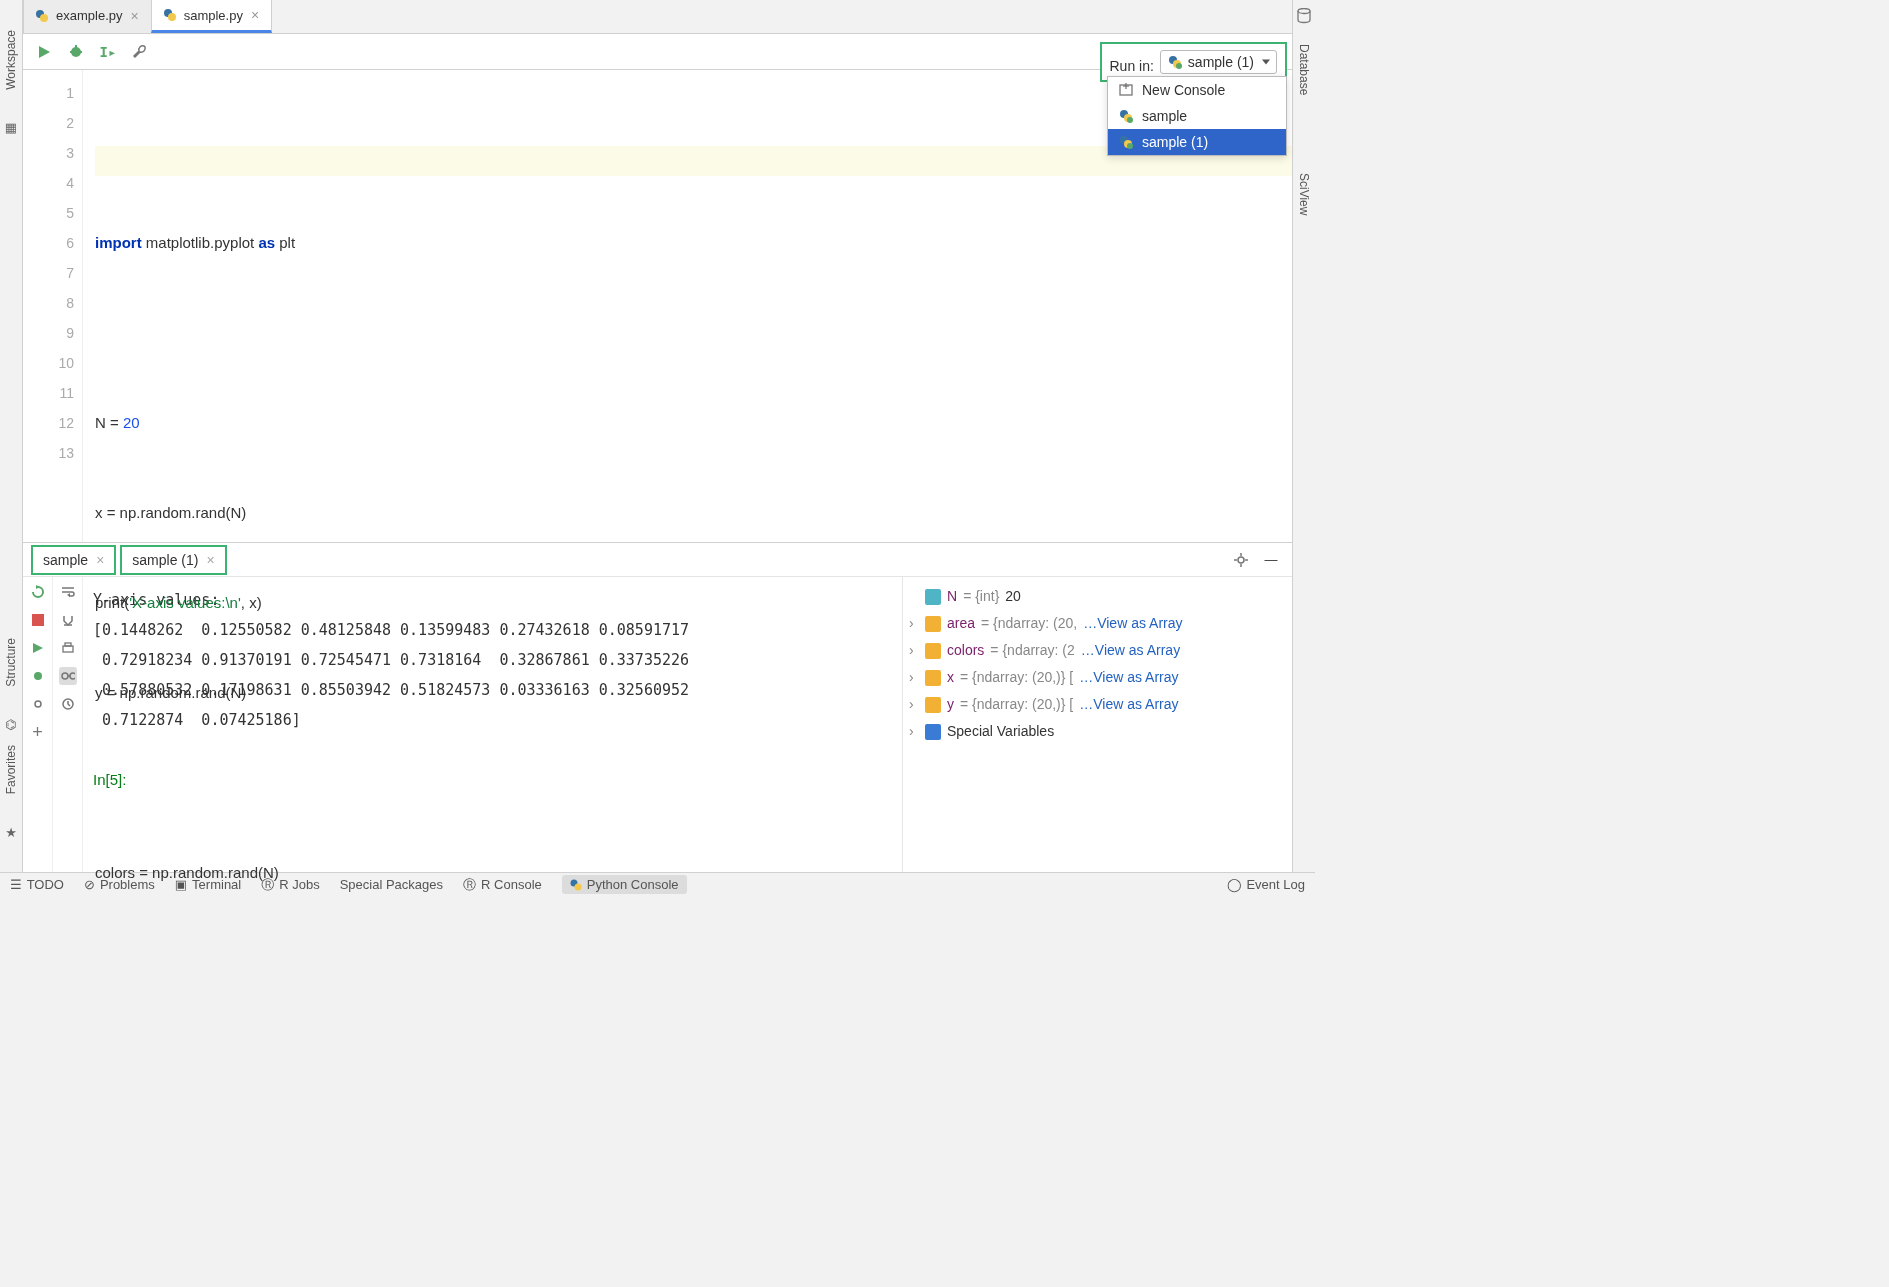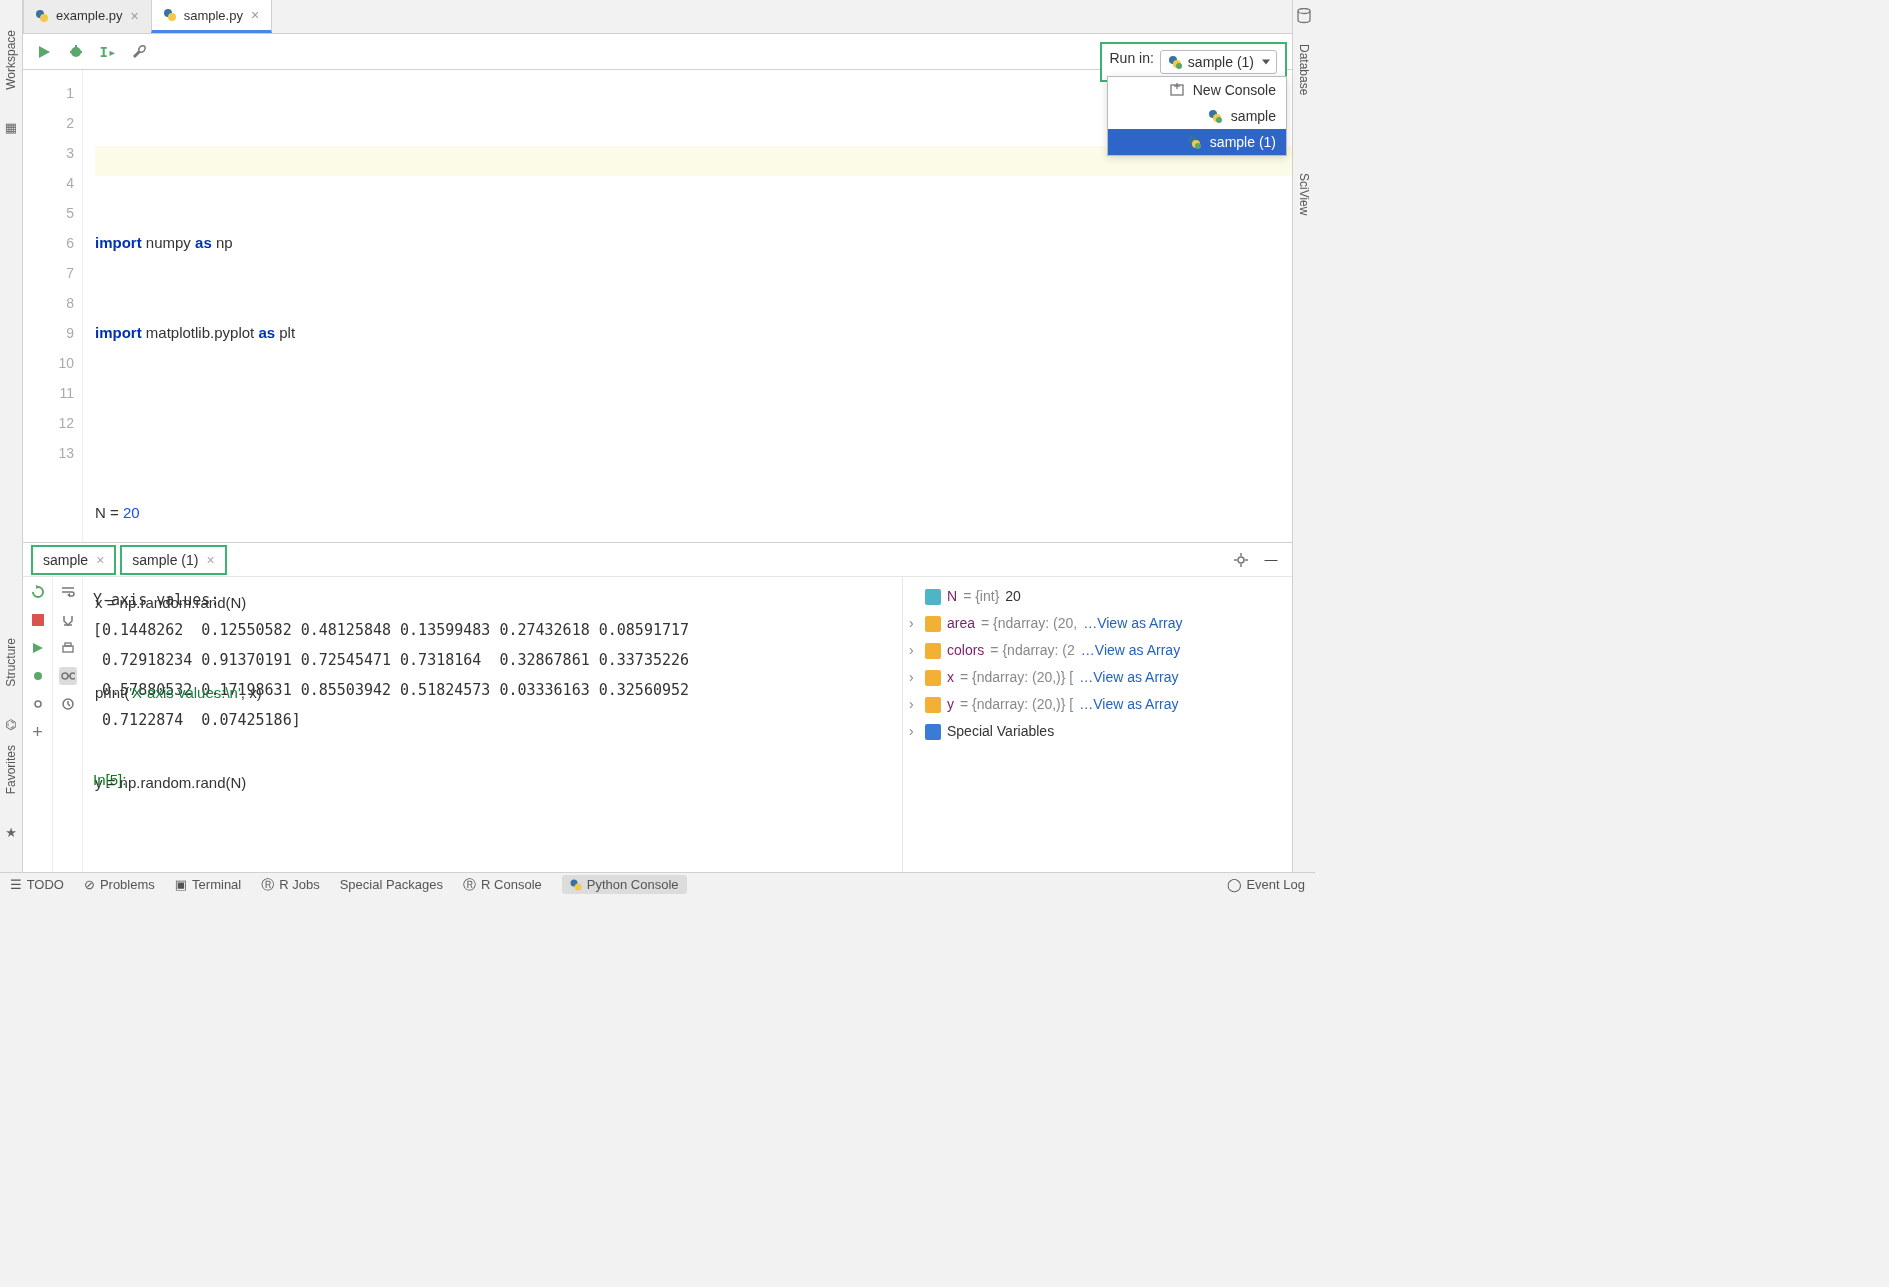--- a/index.html
+++ b/index.html
@@ -20,26 +20,26 @@
 .gutter { width:60px; background:#fff; text-align:right; padding:8px 8px 0 0; color:#aaa; font:14px/30px "Menlo","Consolas",monospace; border-right:1px solid #eee;}
 .code { flex:1; padding:8px 0 0 12px; font:15px/30px "Menlo","Consolas",monospace; white-space:pre; position:relative; }
 .code .kw { color:#0033b3; font-weight:bold; }
 .code .str { color:#15803d; }
 .code .num { color:#1750eb; }
 .code .cm { color:#8c8c8c; font-style:italic; }
 .hl-line { position:absolute; left:0; right:0; height:30px; background:#fcfbe7; z-index:0; top:8px;}
 .code > div { position:relative; z-index:1; }
 .right-rail { width:23px; background:#f2f2f2; border-left:1px solid #d0d0d0; display:flex; flex-direction:column; align-items:center; padding-top:8px;}
 .right-rail .rail-label { writing-mode:vertical-rl; transform:none; margin-top:8px;}
-.run-in-box { position:absolute; right:28px; top:42px; border:2px solid #3cb371; background:#fff; padding:6px 8px; display:flex; align-items:flex-start; gap:6px; z-index:20;}
+.run-in-box { position:absolute; right:28px; top:42px; border:2px solid #3cb371; background:#fff; padding:6px 8px; display:flex; align-items:flex-end; gap:6px; z-index:20;}
 .run-in-box .label { font-size:14px; color:#333; }
 .run-in-select { border:1px solid #bbb; border-radius:3px; padding:3px 22px 3px 6px; display:flex; align-items:center; gap:5px; font-size:14px; position:relative; background:#fff; cursor:pointer;}
 .run-in-select::after { content:""; position:absolute; right:6px; top:50%; width:0;height:0;border-left:4px solid transparent;border-right:4px solid transparent;border-top:5px solid #555; transform:translateY(-50%);}
 .run-dropdown { position:absolute; right:28px; top:76px; width:180px; background:#fff; border:1px solid #bbb; box-shadow:0 2px 8px rgba(0,0,0,.15); z-index:21; }
-.run-dropdown .item { padding:5px 10px; display:flex; align-items:center; gap:8px; font-size:14px; cursor:pointer;justify-content:flex-end;}
+.run-dropdown .item { padding:5px 10px; display:flex; align-items:center; gap:8px; font-size:14px; cursor:pointer;}
 .run-dropdown .item.selected { background:#2f65c8; color:#fff; }
 .bottom-region { height:330px; background:#fff; border-top:1px solid #d0d0d0; display:flex; flex-direction:column; }
 .console-tabs { height:34px; display:flex; align-items:center; border-bottom:1px solid #e5e5e5; padding:0 8px; gap:0; }
 .console-tab { border:2px solid #3cb371; padding:5px 10px; display:flex; align-items:center; gap:8px; font-size:14px; margin-right:4px; cursor:pointer; background:#fff;}
 .console-tab .close { color:#aaa; }
 .console-tabs .spacer { flex:1; }
 .console-tools { display:flex; gap:12px; padding-right:4px; }
 .console-body { flex:1; display:flex; }
 .console-left-tools { width:30px; background:#fff; border-right:1px solid #eee; display:flex; flex-direction:column; align-items:center; padding-top:6px; gap:10px;}
 .console-left-tools.col2 { width:30px; }
@@ -138,21 +138,20 @@
             <div>7</div>
             <div>8</div>
             <div>9</div>
             <div>10</div>
             <div>11</div>
             <div>12</div>
             <div>13</div>
           </div>
         <div class="code">
           <div class="hl-line"></div>
-          <div><span class="kw">import</span> <span>numpy</span> <span class="kw">as</span> <span>np</span></div>
           <div><span class="kw">import</span> <span>matplotlib.pyplot</span> <span class="kw">as</span> <span>plt</span></div>
           <div>&nbsp;</div>
           <div><span>N = </span><span class="num">20</span></div>
           <div><span>x = np.random.rand(N)</span></div>
           <div><span>print(</span><span class="str">'X-axis values:\n'</span><span>, x)</span></div>
           <div><span>y = np.random.rand(N)</span></div>
           <div>&nbsp;</div>
           <div><span>colors = np.random.rand(N)</span></div>
           <div><span>area = np.pi * (</span><span class="num">15</span><span> * np.random.rand(N))**</span><span class="num">2</span><span>   </span><span class="cm"># 0 to 15 point radii</span></div>
           <div><span>plt.scatter(x, y, s=area, c=colors, alpha=</span><span class="num">0.5</span><span>)</span></div>

